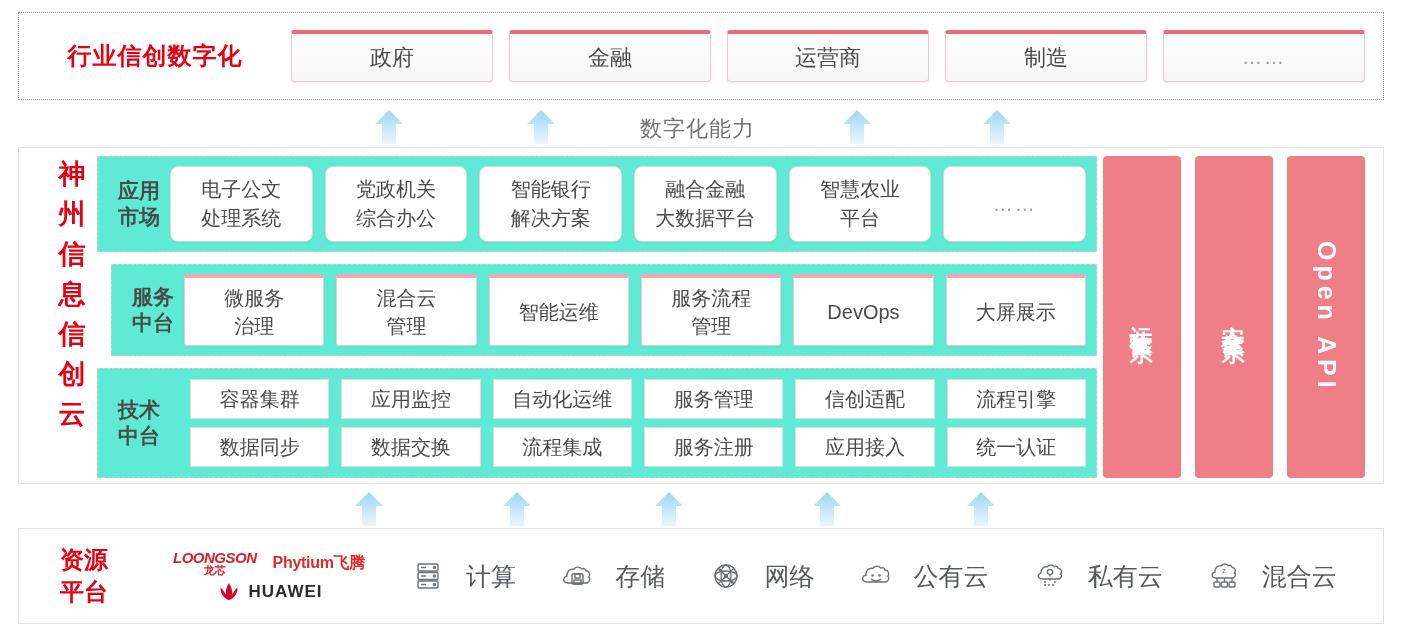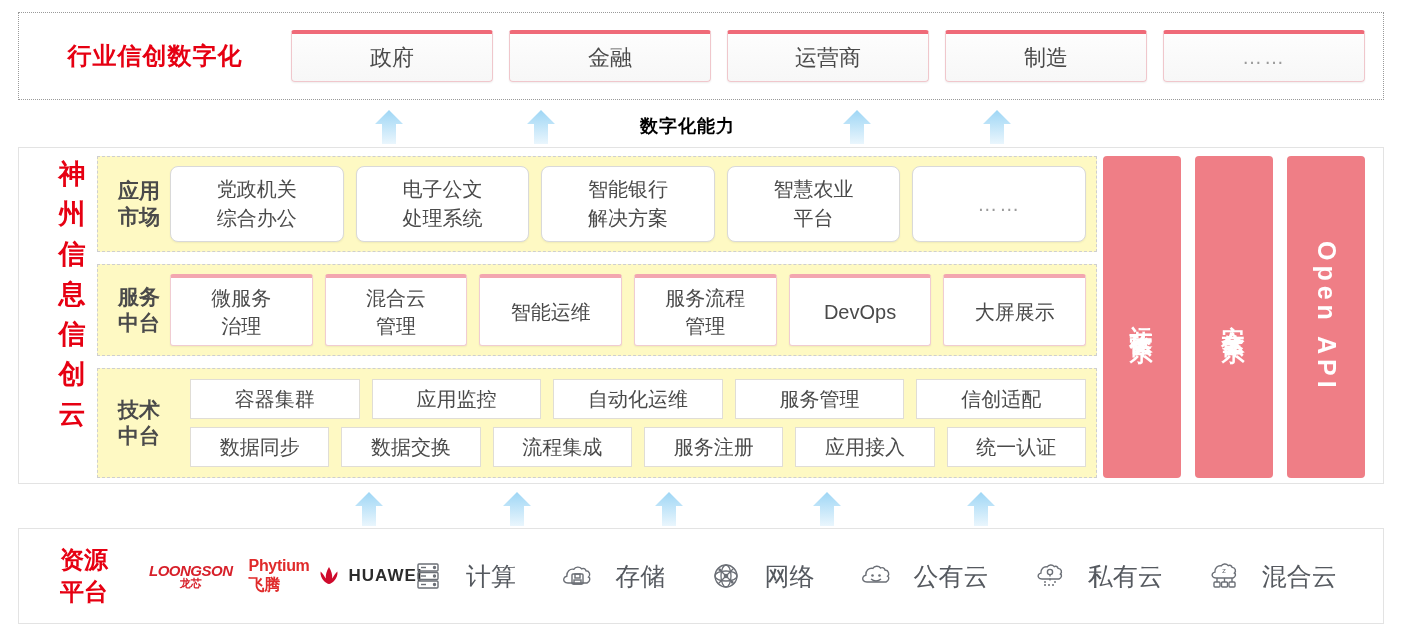--- a/index.html
+++ b/index.html
@@ -41,21 +41,21 @@
   }
   .ind-card.dots { color: #9b9b9b; letter-spacing: 2px; font-size: 20px; }
 
   
   .arrow {
     position: absolute; width: 38px; height: 34px;
   }
   .arrow svg { display: block; width: 100%; height: 100%; }
 
   .cap-label {
-    position: absolute; color: #000000; font-size: 18px; font-weight: bold;
+    position: absolute; color: #737373; font-size: 22px; font-weight: normal;
     letter-spacing: 1px;
   }
 
   
   .mid-panel {
     position: absolute; left: 18px; top: 147px;
     width: 1366px; height: 337px;
     border: 1px solid #e3e3e3; background: #fff;
   }
   .mid-title {
@@ -65,42 +65,42 @@
     line-height: 40px; text-align: center;
   }
   .mid-title span { display: block; }
 
   .rows {
     position: absolute; left: 78px; top: 8px;
     width: 1000px; height: 322px;
     display: flex; flex-direction: column; justify-content: space-between;
   }
   .band {
-    background: #fef9c3; border: 1px dashed #cfcfcf;
+    background: #5eead4; border: 1px dashed #cfcfcf;
     display: flex; align-items: center; padding: 7px 10px;
   }
   .band-label {
     width: 62px; flex: 0 0 62px; text-align: center;
     color: #4a4a4a; font-size: 21px; font-weight: bold; line-height: 26px;
   }
   .band-cells { flex: 1; display: flex; gap: 12px; }
 
   
   .band-app { height: 96px; }
   .app-cell {
     flex: 1; height: 76px; background: #fff;
     border: 1px solid #d9d9d9; border-radius: 8px;
     display: flex; flex-direction: column; align-items: center; justify-content: center;
     color: #4a4a4a; font-size: 20px; line-height: 29px;
     box-shadow: 0 1px 2px rgba(0,0,0,.06);
   }
   .app-cell.dots { color: #9b9b9b; letter-spacing: 2px; }
 
   
-  .band-svc { height: 92px; }
+  .band-svc { height: 92px; margin-left: 14px; }
   .svc-cell {
     flex: 1; height: 72px; background: #fff;
     border: 1px solid #f0ccd2; border-top: 4px solid #f3a6b0;
     border-radius: 3px;
     display: flex; flex-direction: column; align-items: center; justify-content: center;
     color: #4a4a4a; font-size: 20px; line-height: 28px;
     box-shadow: 0 1px 2px rgba(0,0,0,.06);
   }
 
   
@@ -138,21 +138,21 @@
     position: absolute; left: 18px; top: 528px;
     width: 1366px; height: 96px;
     border: 1px solid #e3e3e3; background: #fff;
     display: flex; align-items: center;
   }
   .bot-title {
     width: 130px; text-align: center;
     color: #e60012; font-size: 24px; font-weight: bold; line-height: 32px;
   }
   .logos {
-    width: 240px; display: flex; flex-direction: row;
+    width: 240px; display: flex; flex-direction: column;
     align-items: center; gap: 6px;
   }
   .logo-row { display: flex; align-items: center; gap: 16px; }
   .lg-loongson { text-align: center; line-height: 1; }
   .lg-loongson .en {
     color: #d7202a; font-size: 15px; font-weight: bold; font-style: italic;
     letter-spacing: -.5px;
   }
   .lg-loongson .cn { color: #d7202a; font-size: 11px; font-weight: bold; font-family: Liberation Serif, serif; }
   .lg-phytium { color: #e02b2b; font-size: 16px; font-weight: bold; letter-spacing: -.3px; }
@@ -224,30 +224,34 @@
 
     <div class="rows">
 
       <div class="band band-app">
         <div class="band-label cjk">
           <div>应用</div>
           <div>市场</div>
         </div>
         <div class="band-cells">
           <div class="app-cell cjk">
+            <div>电子公文</div>
+            <div>处理系统</div>
+          </div>
+          <div class="app-cell cjk">
             <div>党政机关</div>
             <div>综合办公</div>
-          </div>
-          <div class="app-cell cjk">
-            <div>电子公文</div>
-            <div>处理系统</div>
           </div>
           <div class="app-cell cjk">
             <div>智能银行</div>
             <div>解决方案</div>
+          </div>
+          <div class="app-cell cjk">
+            <div>融合金融</div>
+            <div>大数据平台</div>
           </div>
           <div class="app-cell cjk">
             <div>智慧农业</div>
             <div>平台</div>
           </div>
           <div class="app-cell dots cjk">……</div>
         </div>
       </div>
 
       <div class="band band-svc">
@@ -279,20 +283,21 @@
           <div>技术</div>
           <div>中台</div>
         </div>
         <div class="tech-grid">
           <div class="tech-line">
             <div class="tech-cell cjk">容器集群</div>
             <div class="tech-cell cjk">应用监控</div>
             <div class="tech-cell cjk">自动化运维</div>
             <div class="tech-cell cjk">服务管理</div>
             <div class="tech-cell cjk">信创适配</div>
+            <div class="tech-cell cjk">流程引擎</div>
           </div>
           <div class="tech-line">
             <div class="tech-cell cjk">数据同步</div>
             <div class="tech-cell cjk">数据交换</div>
             <div class="tech-cell cjk">流程集成</div>
             <div class="tech-cell cjk">服务注册</div>
             <div class="tech-cell cjk">应用接入</div>
             <div class="tech-cell cjk">统一认证</div>
           </div>
         </div>

